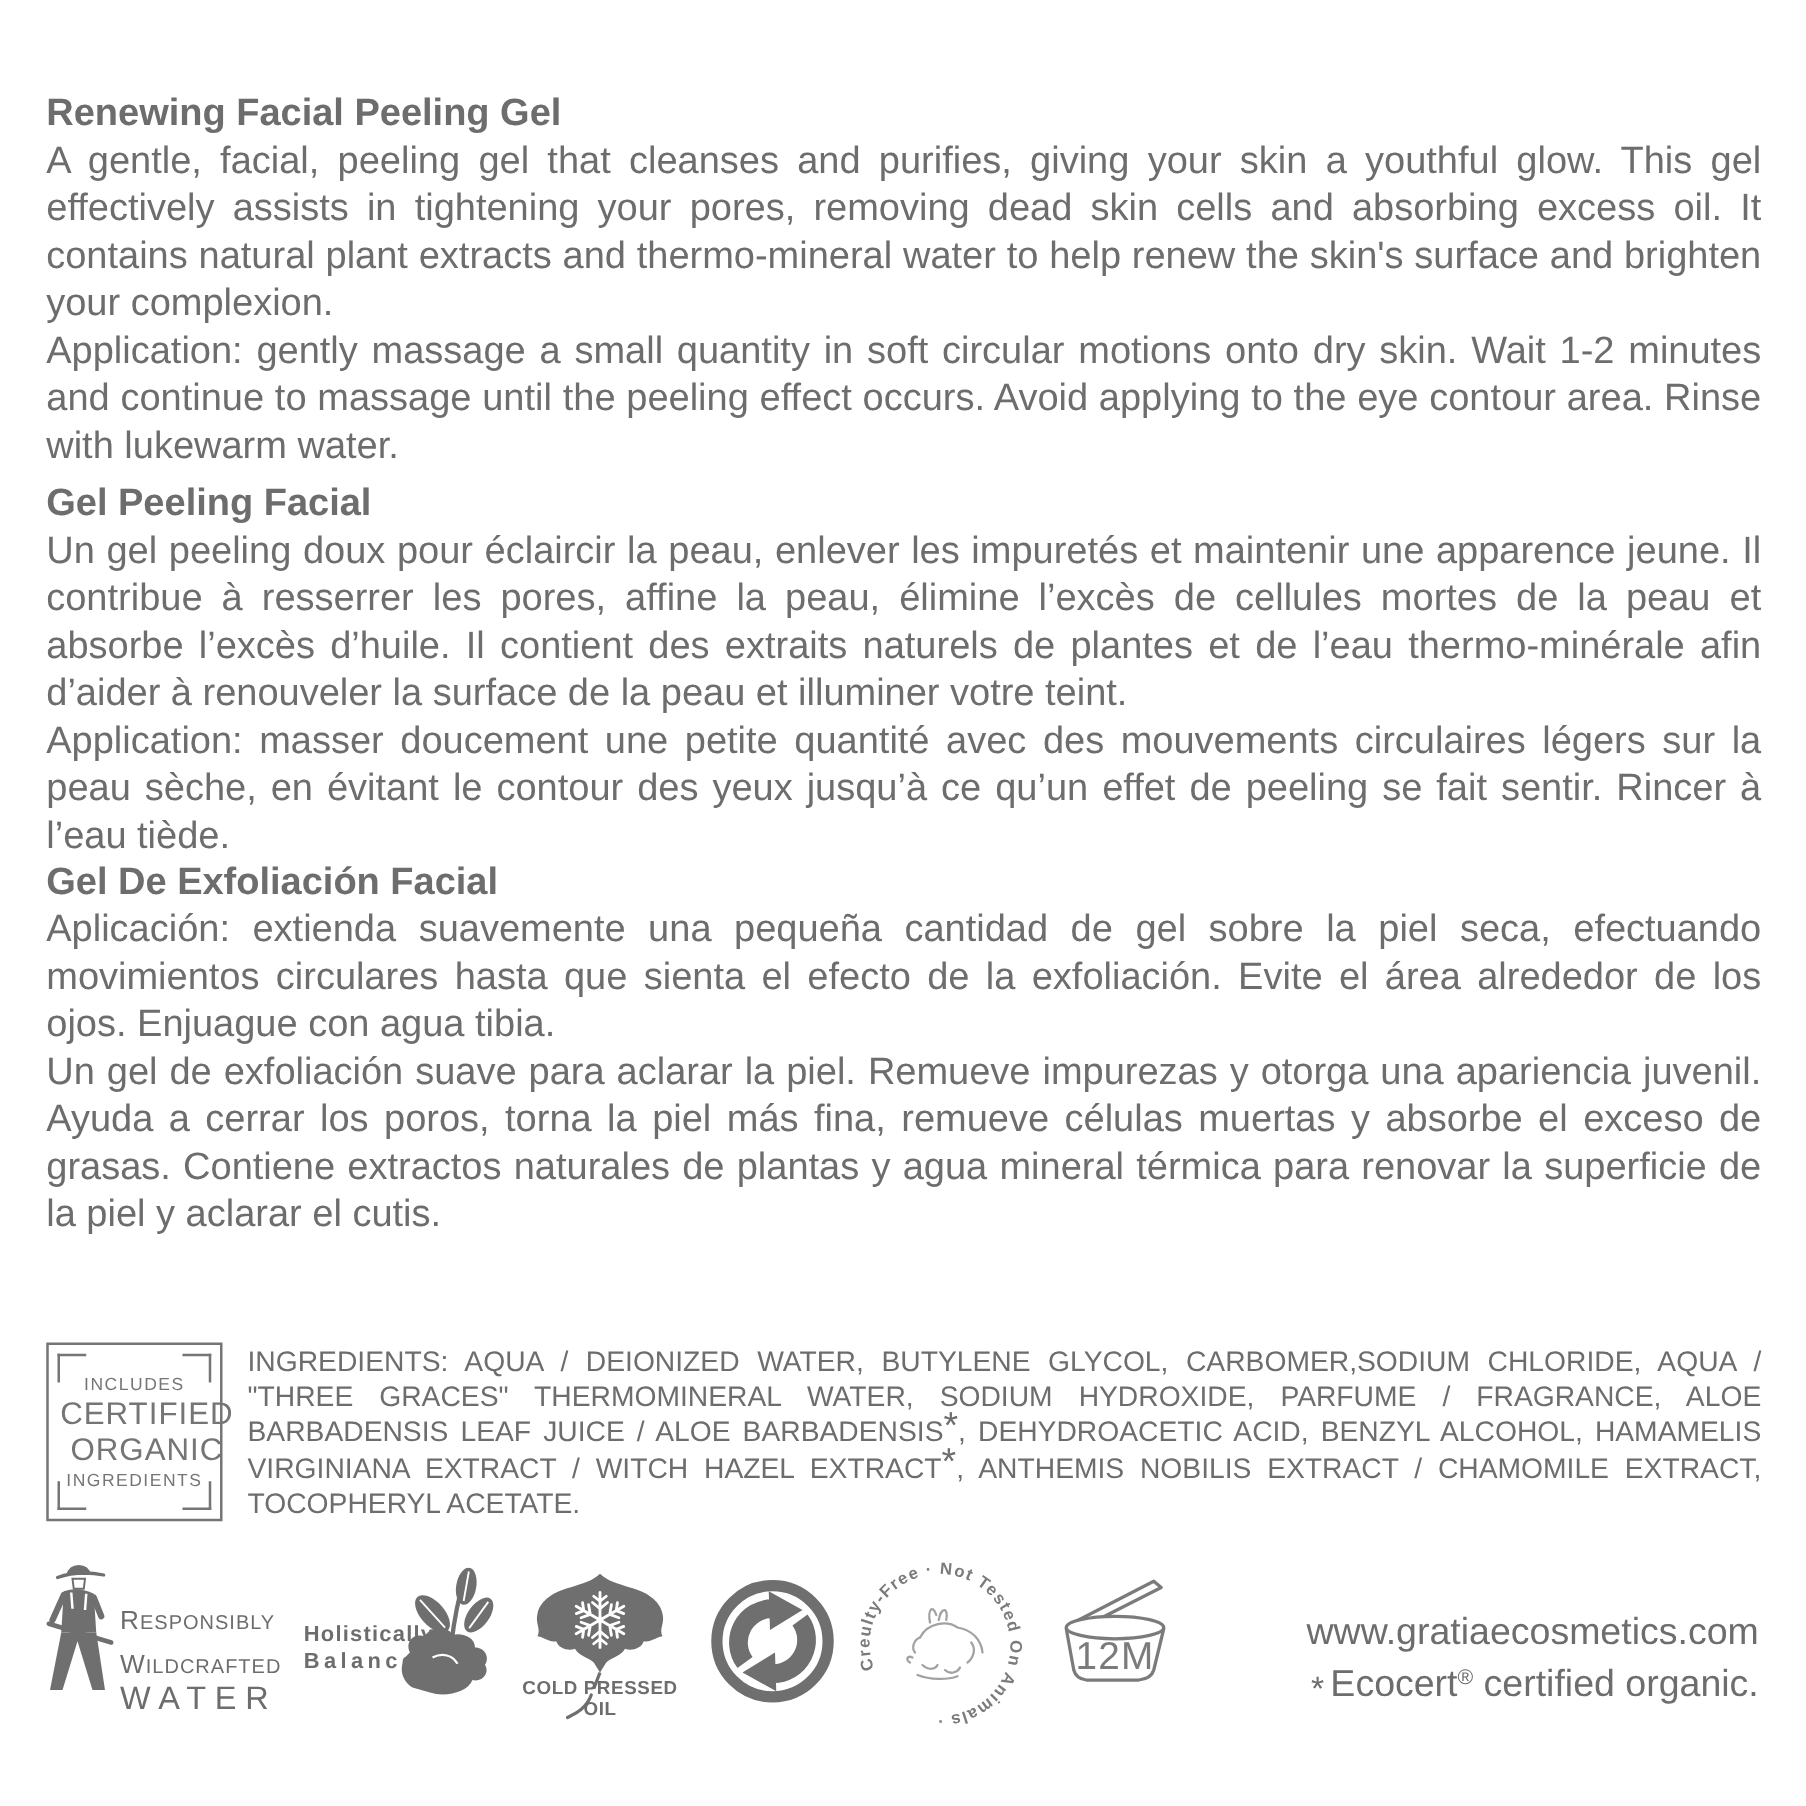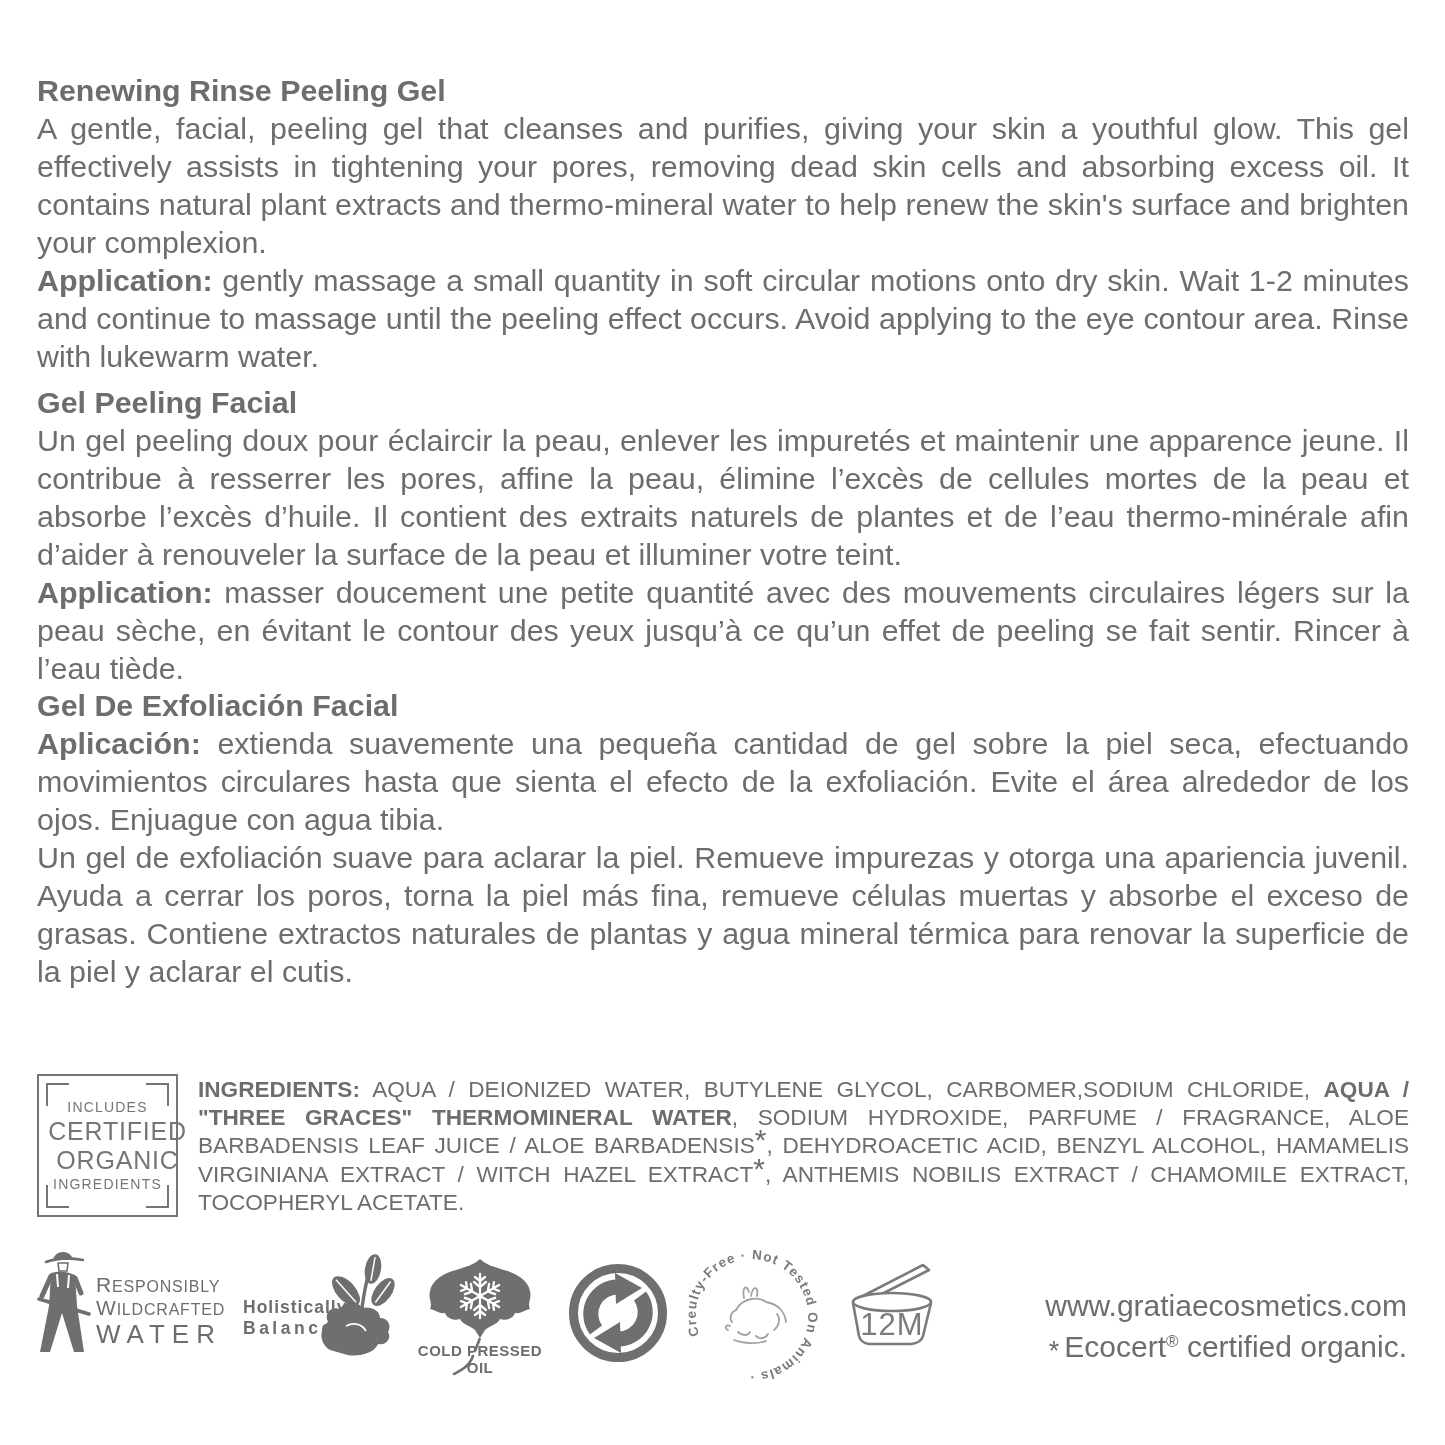--- a/index.html
+++ b/index.html
@@ -12,21 +12,21 @@
   }
   .sheet { position: absolute; inset: 0; overflow: hidden; }
 
   
   .lang { position: absolute; left: 37px; width: 1372px; font-size: 30.4px; line-height: 38px; }
   .lang-en { top: 71px; }
   .lang-fr { top: 383px; }
   .lang-es { top: 686px; }
   .heading { font-weight: bold; margin: 0; }
   .para { margin: 0; text-align: justify; }
-  .b { font-weight: bold; }
+  .b { font-weight: normal; }
 
   
   .ing-row { position: absolute; left: 37px; top: 1074px; width: 1372px; display: flex; align-items: flex-start; }
   .org-box {
     position: relative; flex: 0 0 auto;
     width: 141px; height: 143px;
     border: 2px solid #757575;
     display: flex; flex-direction: column; align-items: center; justify-content: center;
     text-align: center; color: #757575;
   }
@@ -36,41 +36,41 @@
   .c-bl { bottom: 7px; left: 7px; border-bottom-width: 2px; border-left-width: 2px; }
   .c-br { bottom: 7px; right: 7px; border-bottom-width: 2px; border-right-width: 2px; }
   .ob-small { font-size: 14px; letter-spacing: 1.2px; line-height: 19px; }
   .ob-large { font-size: 25px; letter-spacing: 0.8px; line-height: 29px; padding-left: 20px; }
   .ing-para { margin: 2px 0 0 20px; width: 1211px; font-size: 22.6px; line-height: 28.2px; text-align: justify; }
   .star { font-size: 30px; line-height: 0; vertical-align: 3px; }
 
   
   .badge { position: absolute; }
   .wc-text { left: 96px; top: 1274px; width: 140px; }
-  .wc-line { font-size: 16px; line-height: 21px; letter-spacing: 0.8px; }
+  .wc-line { font-size: 16px; line-height: 21px; letter-spacing: 0.8px; margin-top: 12px; }
   .wc-line::first-letter { font-size: 21px; }
   .wc-herbs { font-size: 26px; line-height: 25px; letter-spacing: 7px; margin-top: 2px; }
   .holi { left: 243px; top: 1297px; }
   .holi-1 { font-weight: bold; font-size: 17.5px; line-height: 21px; letter-spacing: 1px; }
   .holi-2 { font-weight: bold; font-size: 17.5px; line-height: 21px; letter-spacing: 3.5px; }
   .cp { left: 410px; top: 1256px; width: 140px; }
   .cp-label { position: absolute; top: 86px; left: 0; width: 140px; text-align: center;
               font-size: 15px; font-weight: bold; letter-spacing: 0.5px; }
   .ecocert { position: absolute; right: 38px; top: 1288px; text-align: right; font-size: 30px; line-height: 36px; }
   .ec-star { font-size: 27px; vertical-align: -3px; padding-right: 5px; }
   .reg { font-size: 17px; vertical-align: 10px; }
   svg text { font-family: "Liberation Sans", "DejaVu Sans", sans-serif; }
 </style>
 </head>
 <body>
 
 <div class="sheet">
 
   <section class="lang lang-en">
-    <div class="heading">Renewing Rinse Peeling Gel</div>
+    <div class="heading">Renewing Facial Peeling Gel</div>
     <p class="para"><span>A gentle, facial, peeling gel that cleanses and purifies, giving your skin a youthful glow. This gel effectively assists in tightening your pores, removing dead skin cells and absorbing excess oil. It contains natural plant extracts and thermo-mineral water to help renew the skin's surface and brighten your complexion.</span></p>
     <p class="para"><span class="b">Application:</span><span> gently massage a small quantity in soft circular motions onto dry skin. Wait 1-2 minutes and continue to massage until the peeling effect occurs. Avoid applying to the eye contour area. Rinse with lukewarm water.</span></p>
   </section>
 
   <section class="lang lang-fr">
     <div class="heading">Gel Peeling Facial</div>
     <p class="para"><span>Un gel peeling doux pour éclaircir la peau, enlever les impuretés et maintenir une apparence jeune. Il contribue à resserrer les pores, affine la peau, élimine l’excès de cellules mortes de la peau et absorbe l’excès d’huile. Il contient des extraits naturels de plantes et de l’eau thermo-minérale afin d’aider à renouveler la surface de la peau et illuminer votre teint.</span></p>
     <p class="para"><span class="b">Application:</span><span> masser doucement une petite quantité avec des mouvements circulaires légers sur la peau sèche, en évitant le contour des yeux jusqu’à ce qu’un effet de peeling se fait sentir. Rincer à l’eau tiède.</span></p>
   </section>
 

